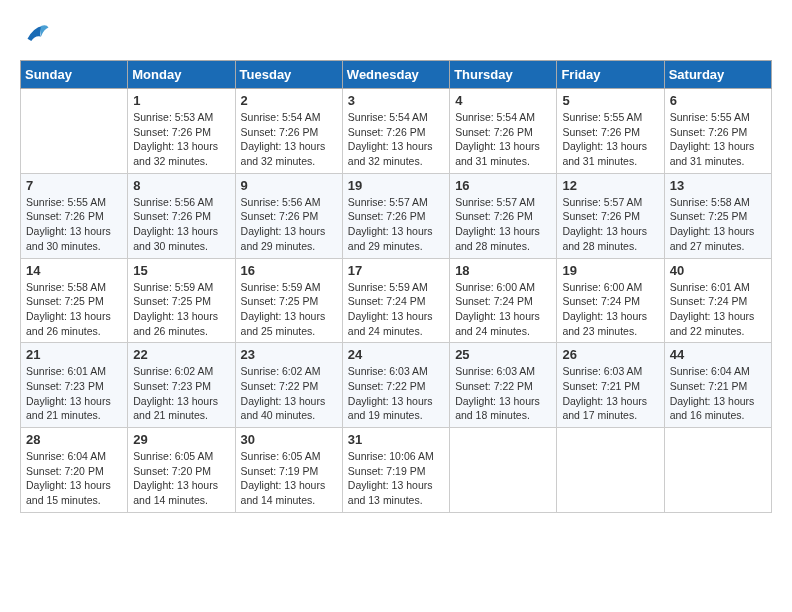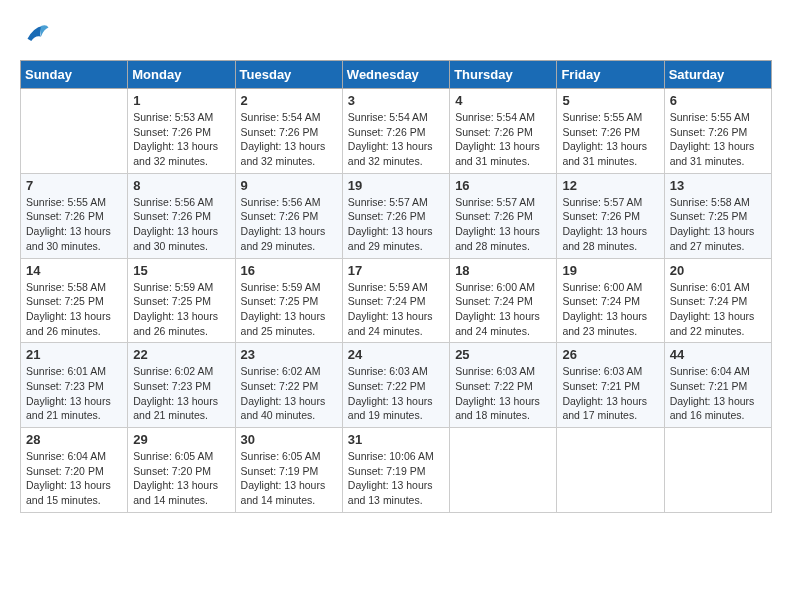--- a/index.html
+++ b/index.html
@@ -273,21 +273,21 @@
       </td>
         <td>
         <span class="day-number">19</span>
         <div class="day-info">
           <span>Sunrise: 6:00 AM</span><br>
           <span>Sunset: 7:24 PM</span><br>
           <span>Daylight: 13 hours and 23 minutes.</span>
         </div>
       </td>
         <td>
-        <span class="day-number">20</span>
+        <span class="day-number">40</span>
         <div class="day-info">
           <span>Sunrise: 6:01 AM</span><br>
           <span>Sunset: 7:24 PM</span><br>
           <span>Daylight: 13 hours and 22 minutes.</span>
         </div>
       </td>
       </tr>
       <tr>
         <td>
         <span class="day-number">21</span>

